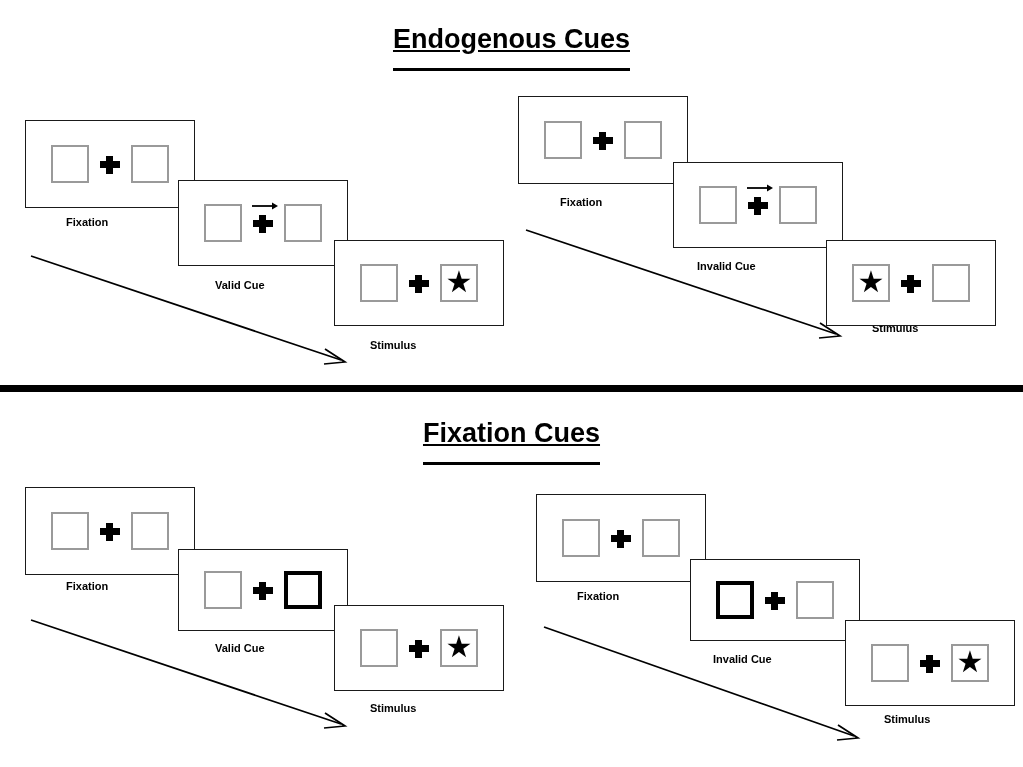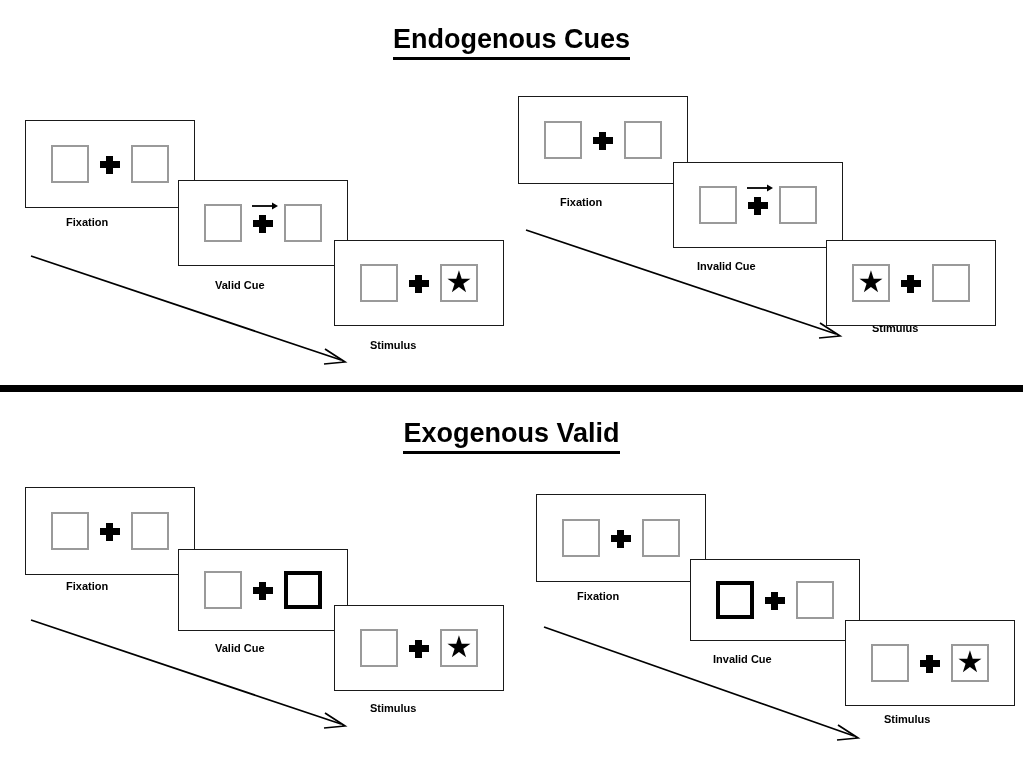--- a/index.html
+++ b/index.html
@@ -19,21 +19,22 @@
   .section-title {
     position: absolute;
     width: 100%;
     text-align: center;
     font-size: 27px;
     font-weight: bold;
     letter-spacing: 0px;
   }
   .section-title span {
     border-bottom: 3px solid #000000;
-    padding-bottom: 3px;
+    padding-bottom: 14px;
+    text-decoration: underline;
   }
 
   .divider {
     position: absolute;
     left: 0;
     width: 1023px;
     height: 7px;
     background: #000000;
   }
 
@@ -222,21 +223,21 @@
 <div class="caption" style="left:872px; top:322px;">Stimulus</div>
 
 <svg class="flow-arrow" style="left:520px; top:222px;" width="330" height="125" viewBox="0 0 330 125">
   <line x1="6" y1="8" x2="316" y2="112" stroke="#000" stroke-width="1.7"></line>
   <polyline points="300,101 320,114 299,116" fill="none" stroke="#000" stroke-width="1.7"></polyline>
 </svg>
 
 <div class="divider" style="top:385px;"></div>
 
 <div class="section-title" style="top:418px;">
-  <span>Exogenous Valid</span>
+  <span>Fixation Cues</span>
 </div>
 
 <div class="panel" style="left:25px; top:487px; width:170px; height:88px; z-index:1;">
   <div class="panel-inner">
     <div class="tbox"></div>
     <div class="cross">
       <div class="bar-h"></div>
         <div class="bar-v"></div>
     </div>
     <div class="tbox"></div>

